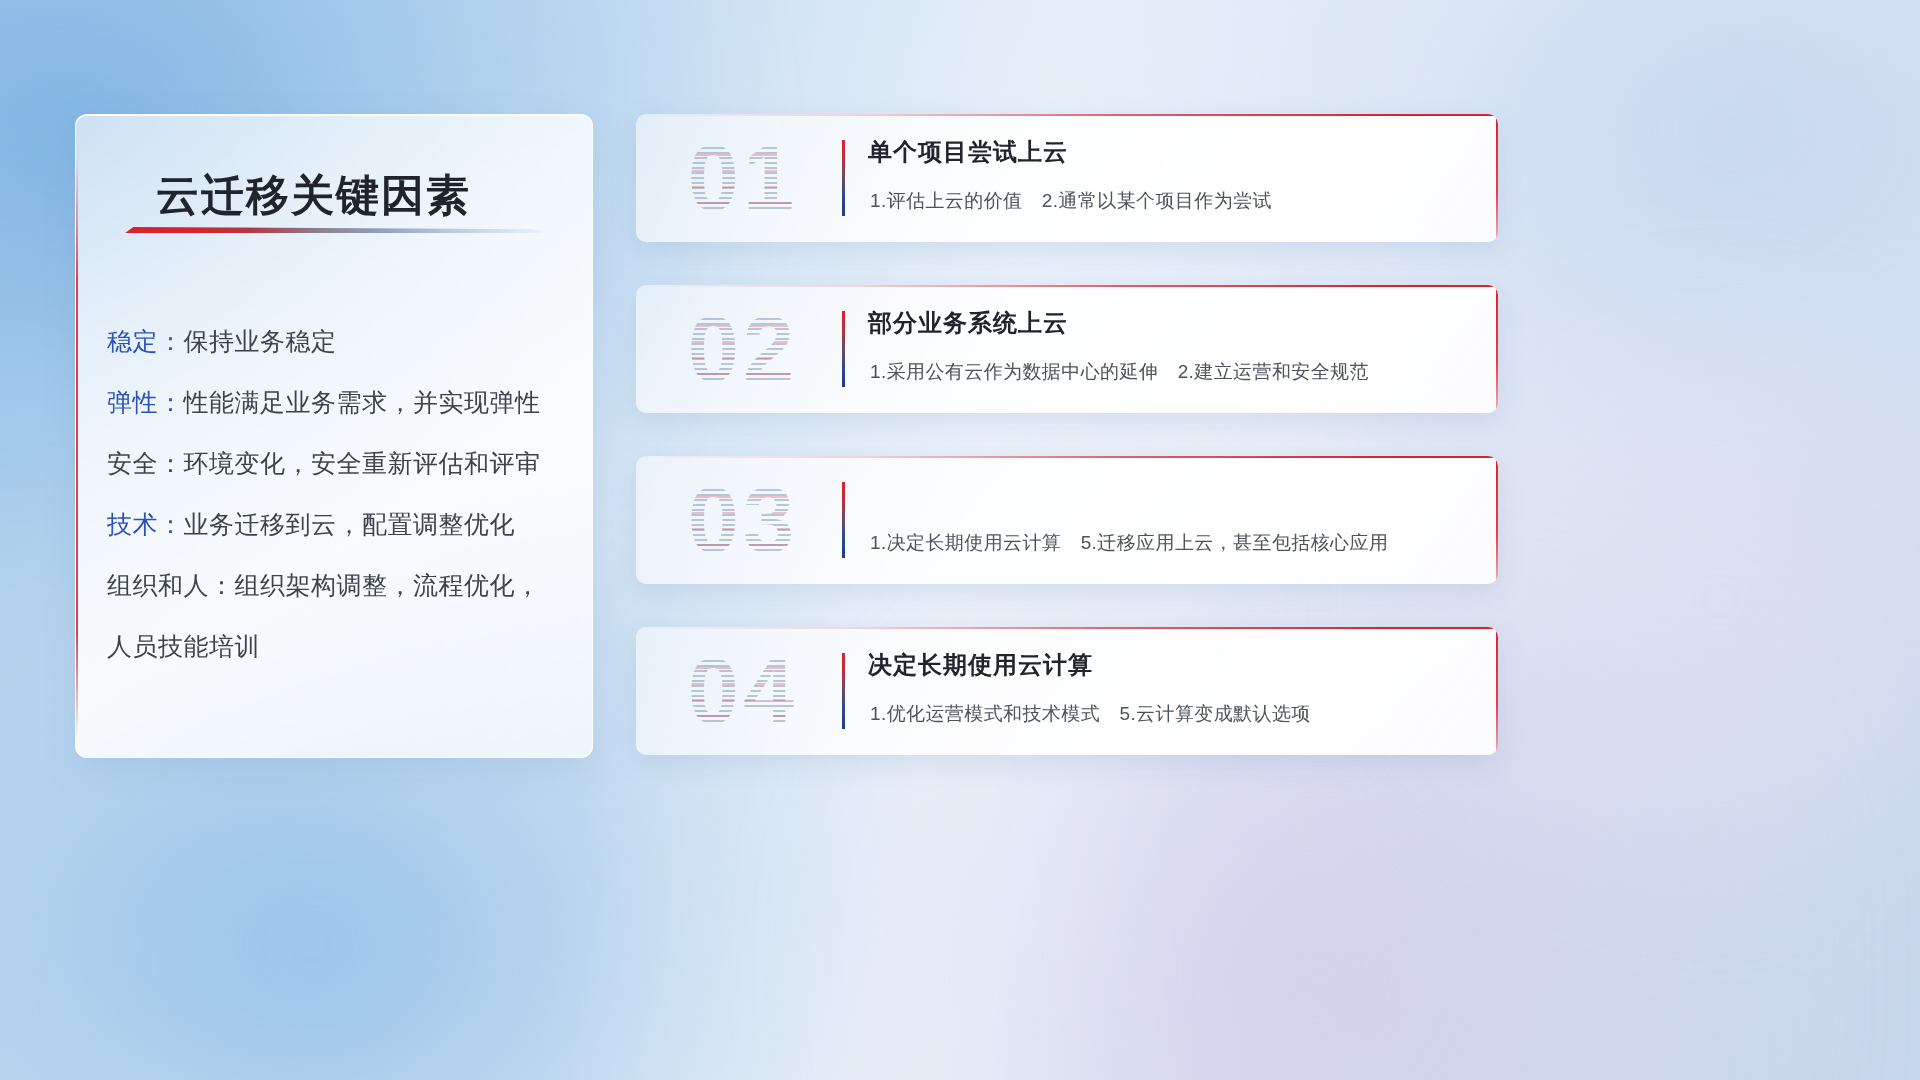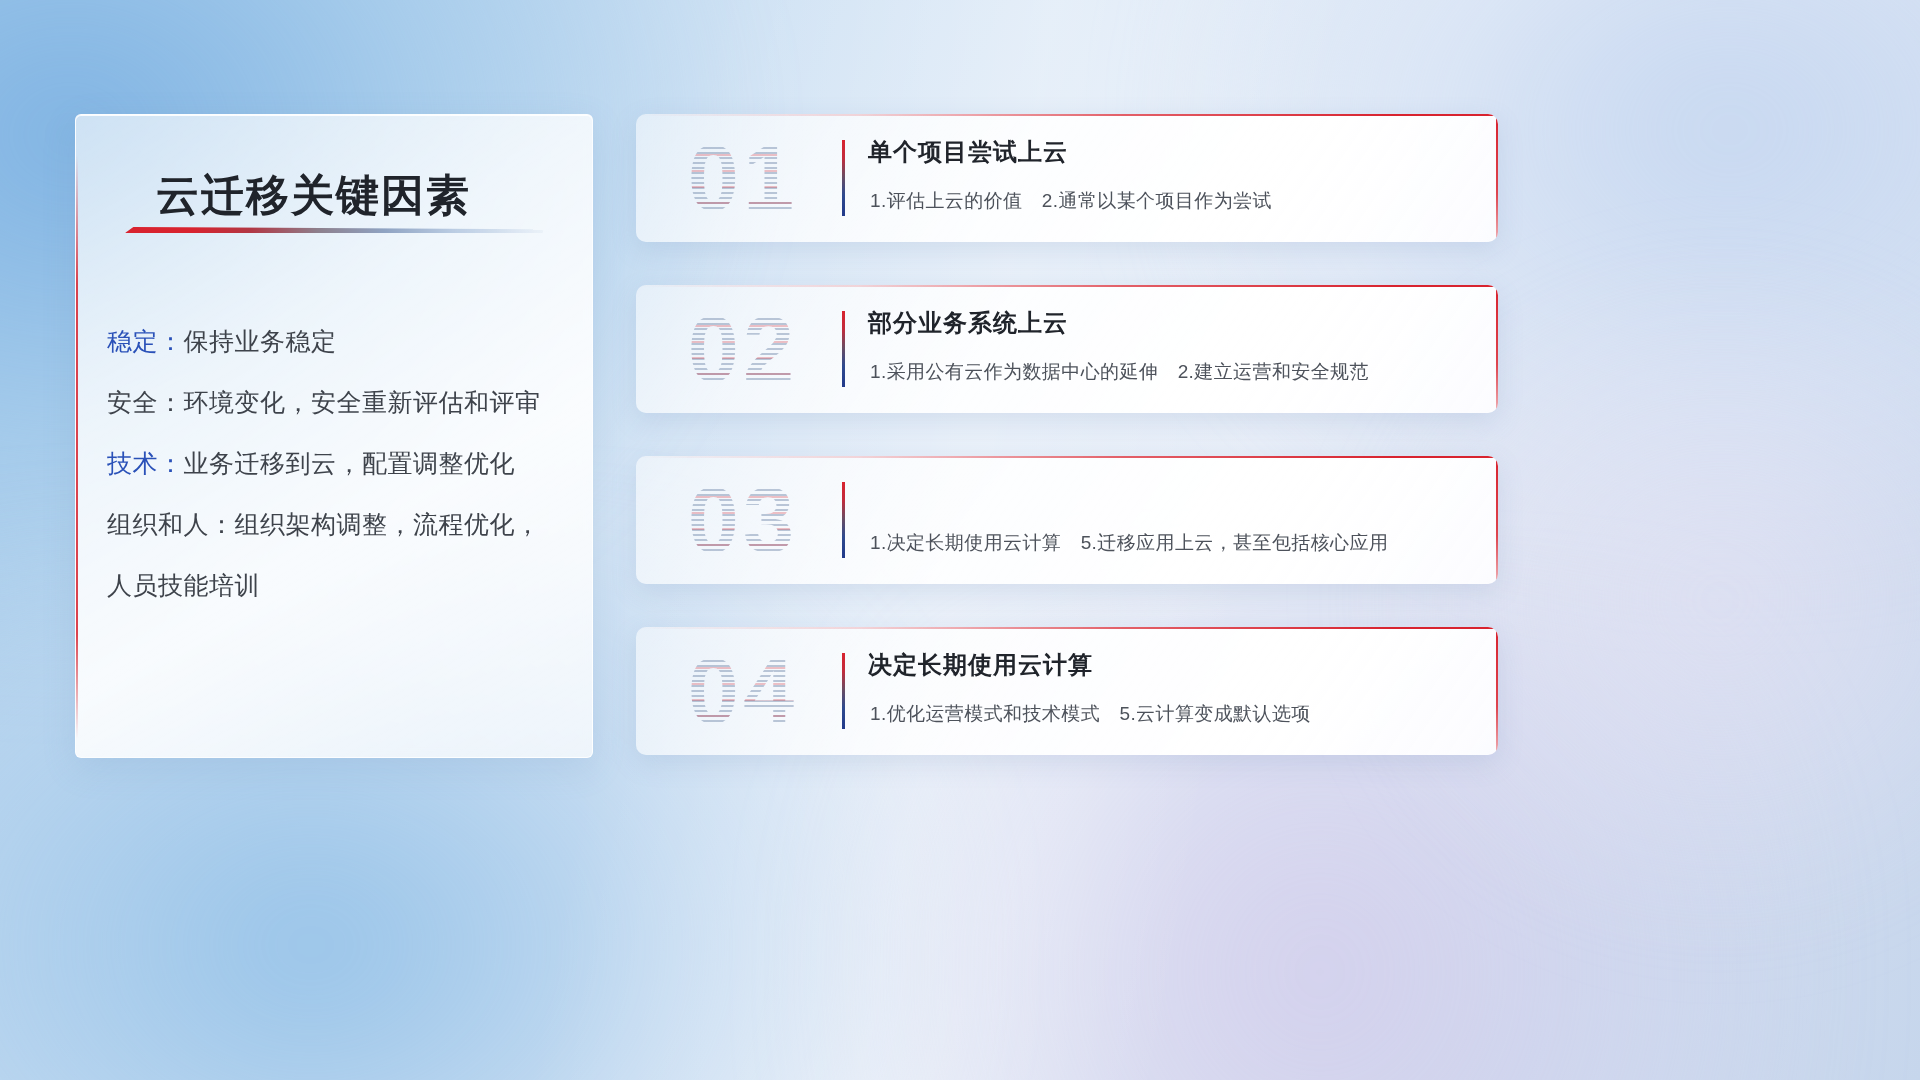--- a/index.html
+++ b/index.html
@@ -45,21 +45,21 @@
     filter:blur(44px);
   }
   .bg-sheen {
     position:absolute; left:0; top:0; width:100%; height:100%;
     background:linear-gradient(100deg, rgba(255,255,255,0) 34%, rgba(255,255,255,.30) 50%, rgba(255,255,255,0) 64%);
   }
 
   
   .left-card {
     position:absolute; left:75px; top:114px; width:518px; height:644px;
-    border-radius:6px;
+    border-radius:12px;
     background:linear-gradient(150deg, rgba(255,255,255,.60) 0%, rgba(255,255,255,.80) 34%, rgba(255,255,255,.90) 62%, rgba(255,255,255,.72) 100%);
     border:1px solid rgba(255,255,255,.85);
     box-shadow:0 10px 34px rgba(103,140,186,.16), inset 0 1px 0 rgba(255,255,255,.9);
     backdrop-filter:blur(4px);
     overflow:hidden;
   }
   .left-card::after{
     content:""; position:absolute; left:0; top:40px; bottom:18px; width:2px;
     background:linear-gradient(180deg, rgba(214,34,47,0) 0%, rgba(214,34,47,.85) 22%, rgba(214,34,47,.85) 82%, rgba(214,34,47,0) 100%);
     border-radius:2px;
@@ -155,20 +155,23 @@
 
 <div class="left-card">
   <div class="lc-title">云迁移关键因素</div>
   <div class="lc-rule"></div>
 
   <div class="lc-list">
     <div class="lc-row">
       <span class="lc-key">稳定：</span><span>保持业务稳定</span>
     </div>
     <div class="lc-row">
+      <span class="lc-key">弹性：</span><span>性能满足业务需求，并实现弹性</span>
+    </div>
+    <div class="lc-row">
       <span class="lc-key plain">安全：</span><span>环境变化，安全重新评估和评审</span>
     </div>
     <div class="lc-row">
       <span class="lc-key">技术：</span><span>业务迁移到云，配置调整优化</span>
     </div>
     <div class="lc-row">
       <span class="lc-key plain">组织和人：</span><span>组织架构调整，流程优化，</span>
     </div>
     <div class="lc-row">
       <span class="lc-key plain"></span><span>人员技能培训</span>

